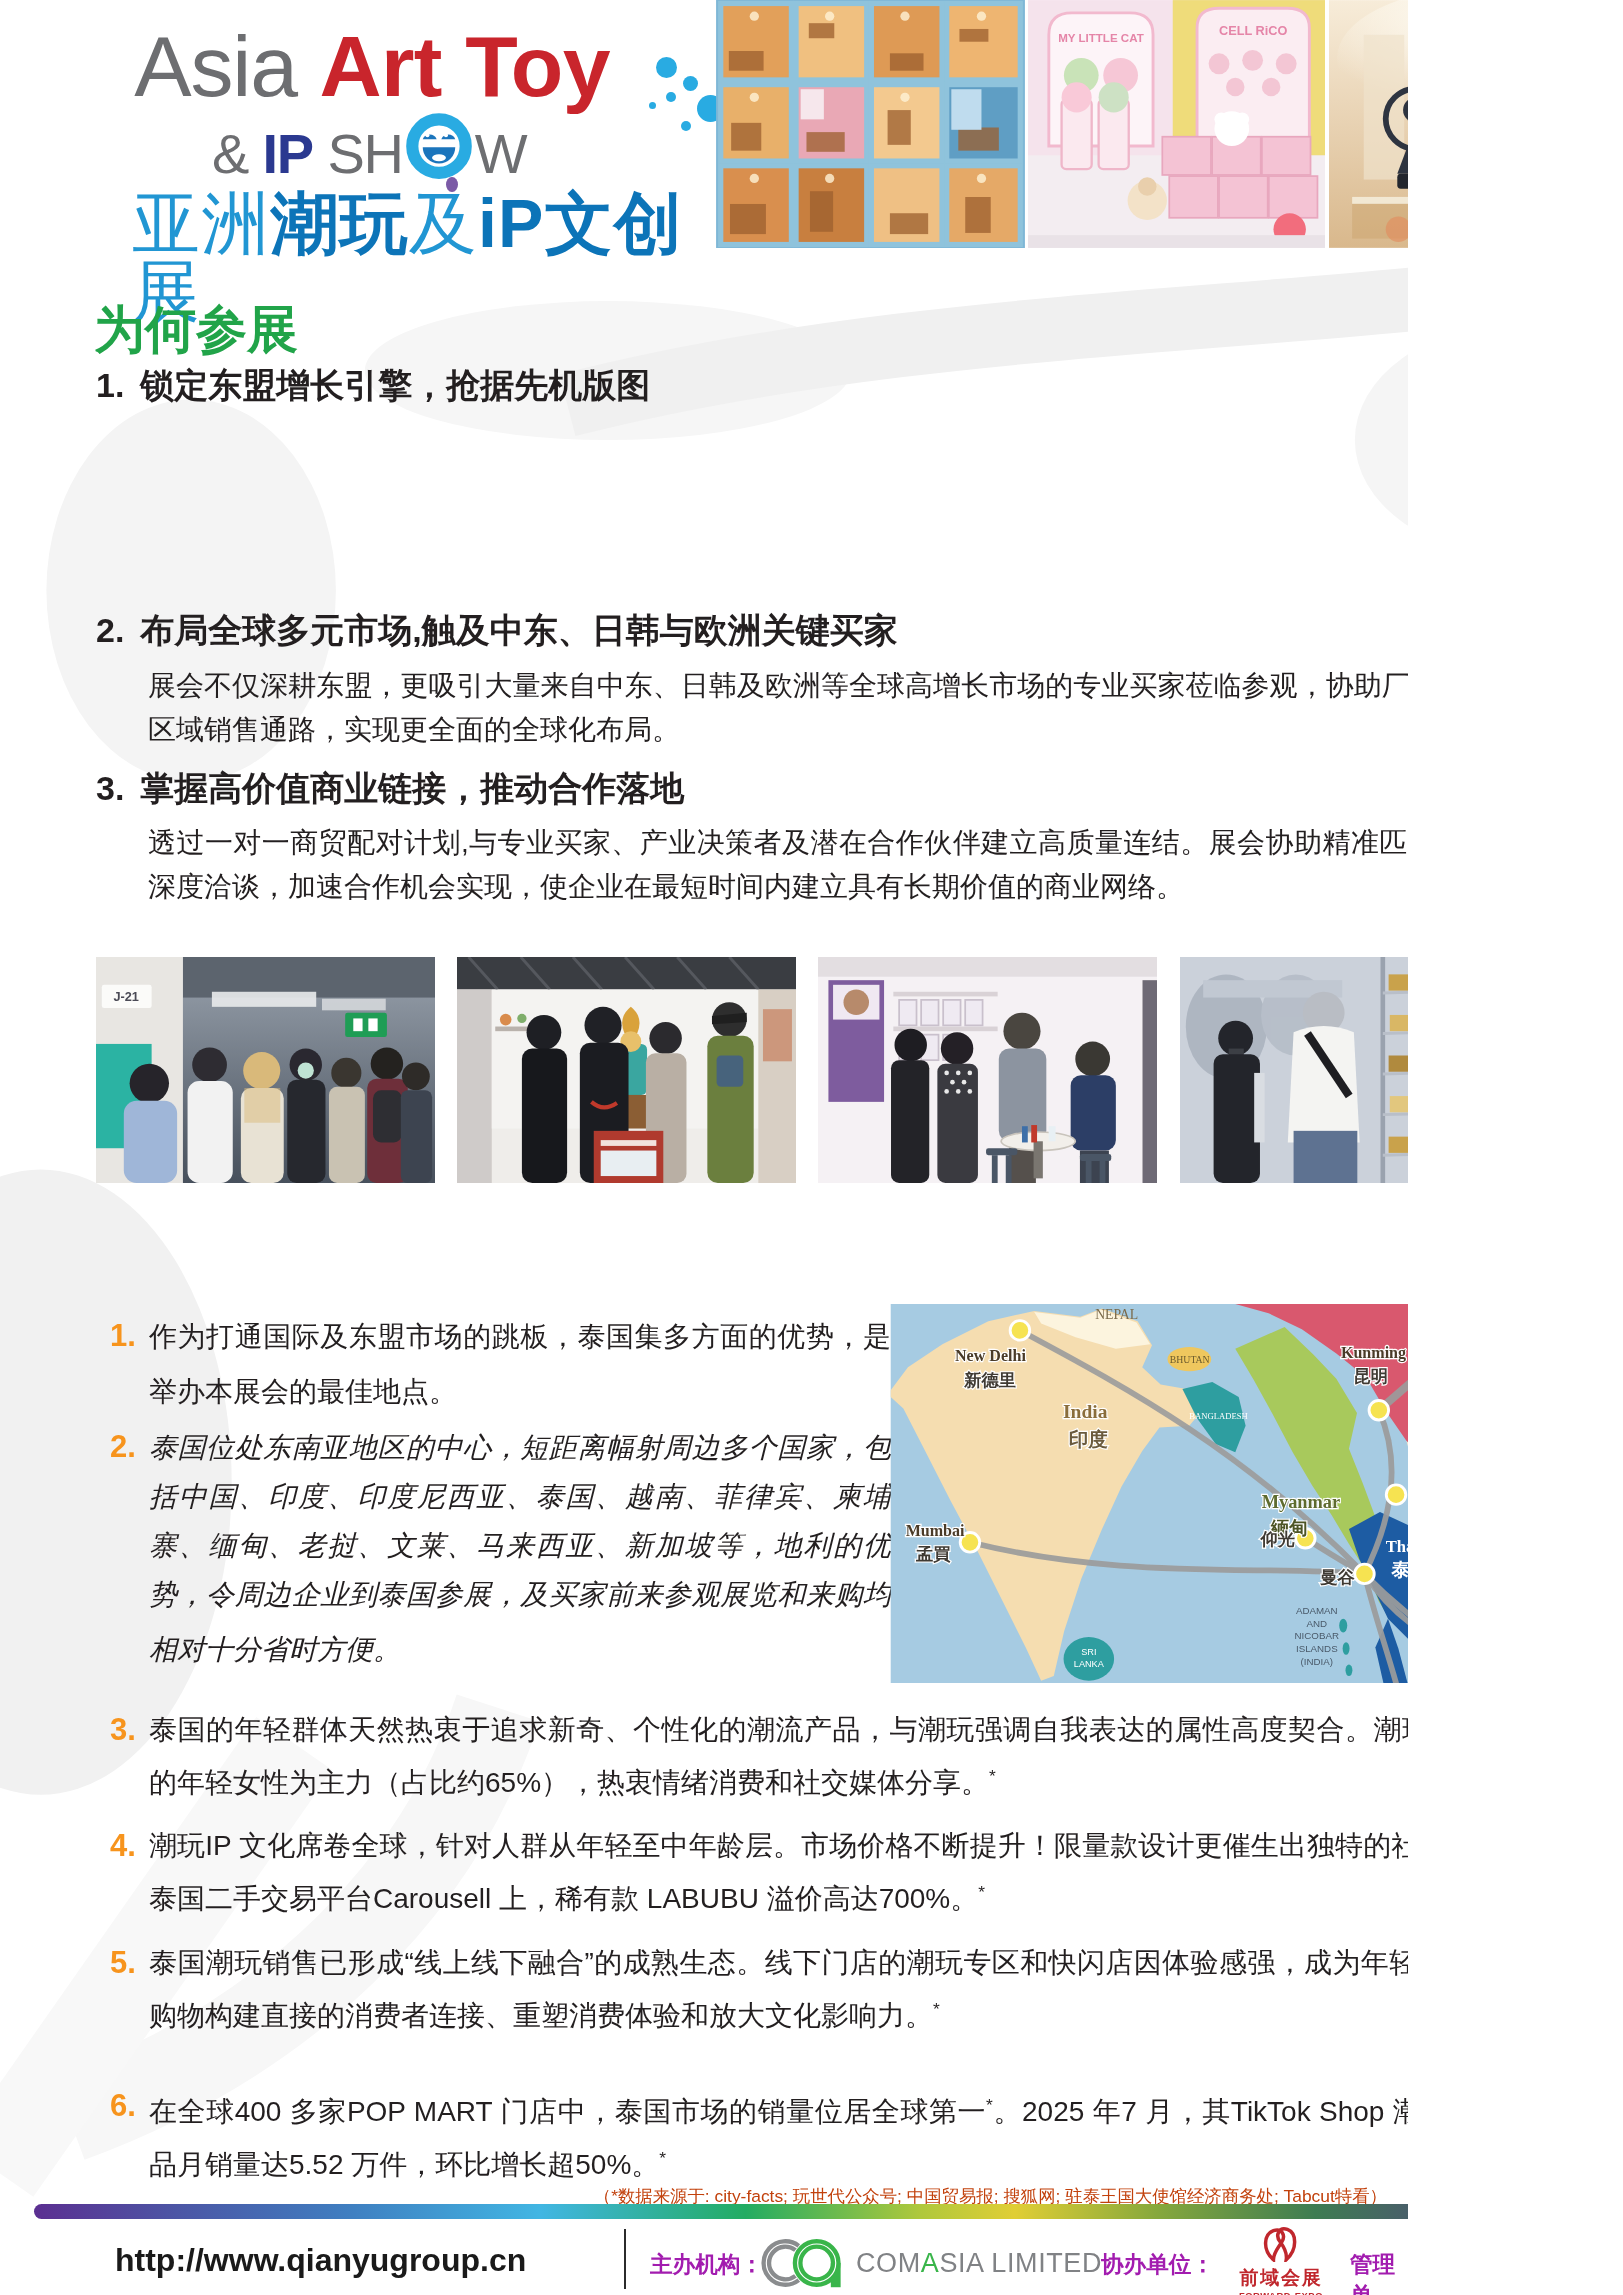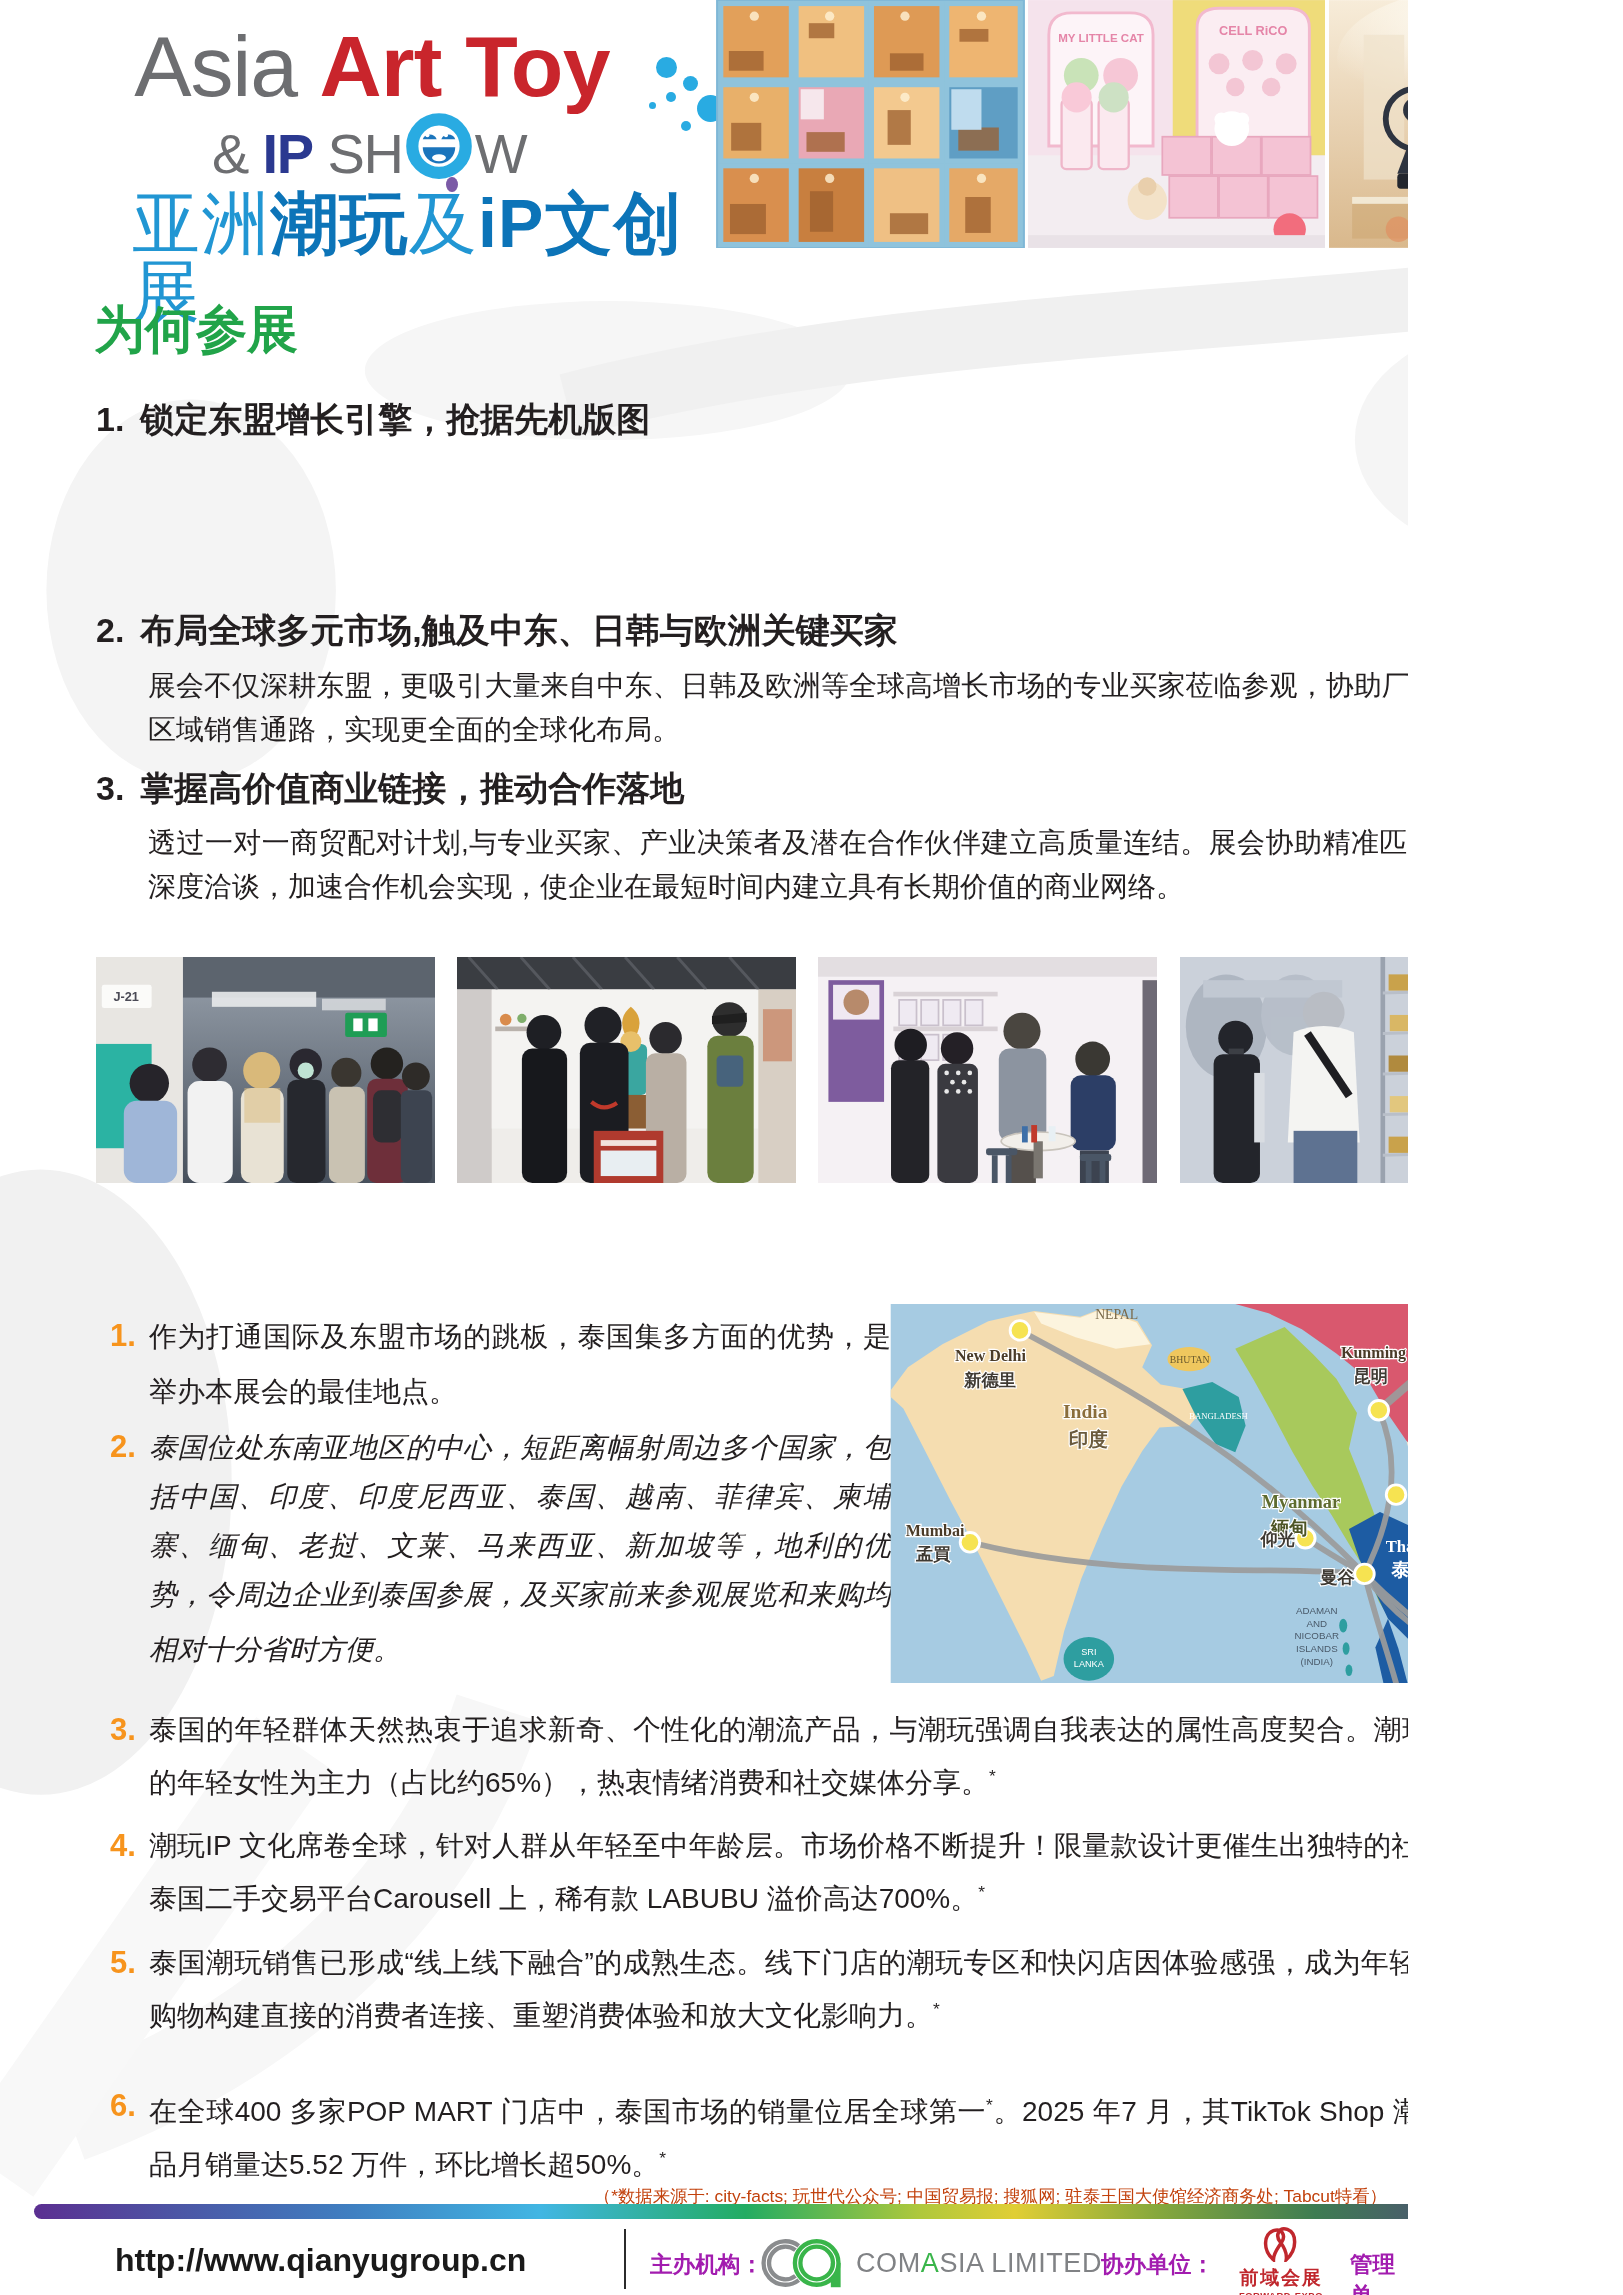--- a/index.html
+++ b/index.html
@@ -219,21 +219,21 @@
       </g>
       <rect x="40" y="340" width="440" height="12" fill="#F4ECD9" opacity="0.9"></rect>
       <rect x="40" y="352" width="440" height="60" fill="#C9A26B" opacity="0.45"></rect>
       <circle cx="120" cy="396" r="22" fill="#E28B5B" opacity="0.6"></circle>
         <circle cx="420" cy="400" r="26" fill="#D96A4A" opacity="0.5"></circle>
     </svg>
   </div>
 
   <div class="why-title">为何参展</div>
 
-  <div class="shead" style="top:397px;">
+  <div class="shead" style="top:363px;">
     <span class="sn">1.</span><span>锁定东盟增长引擎，抢据先机版图</span>
   </div>
 
   <div class="shead" style="top:608px;">
     <span class="sn">2.</span><span>布局全球多元市场,触及中东、日韩与欧洲关键买家</span>
   </div>
   <p class="sbody" style="top:664px;margin:0;">展会不仅深耕东盟，更吸引大量来自中东、日韩及欧洲等全球高增长市场的专业买家莅临参观，协助厂商加速打开跨区域销售通路，实现更全面的全球化布局。</p>
 
   <div class="shead" style="top:766px;">
     <span class="sn">3.</span><span>掌握高价值商业链接，推动合作落地</span>

